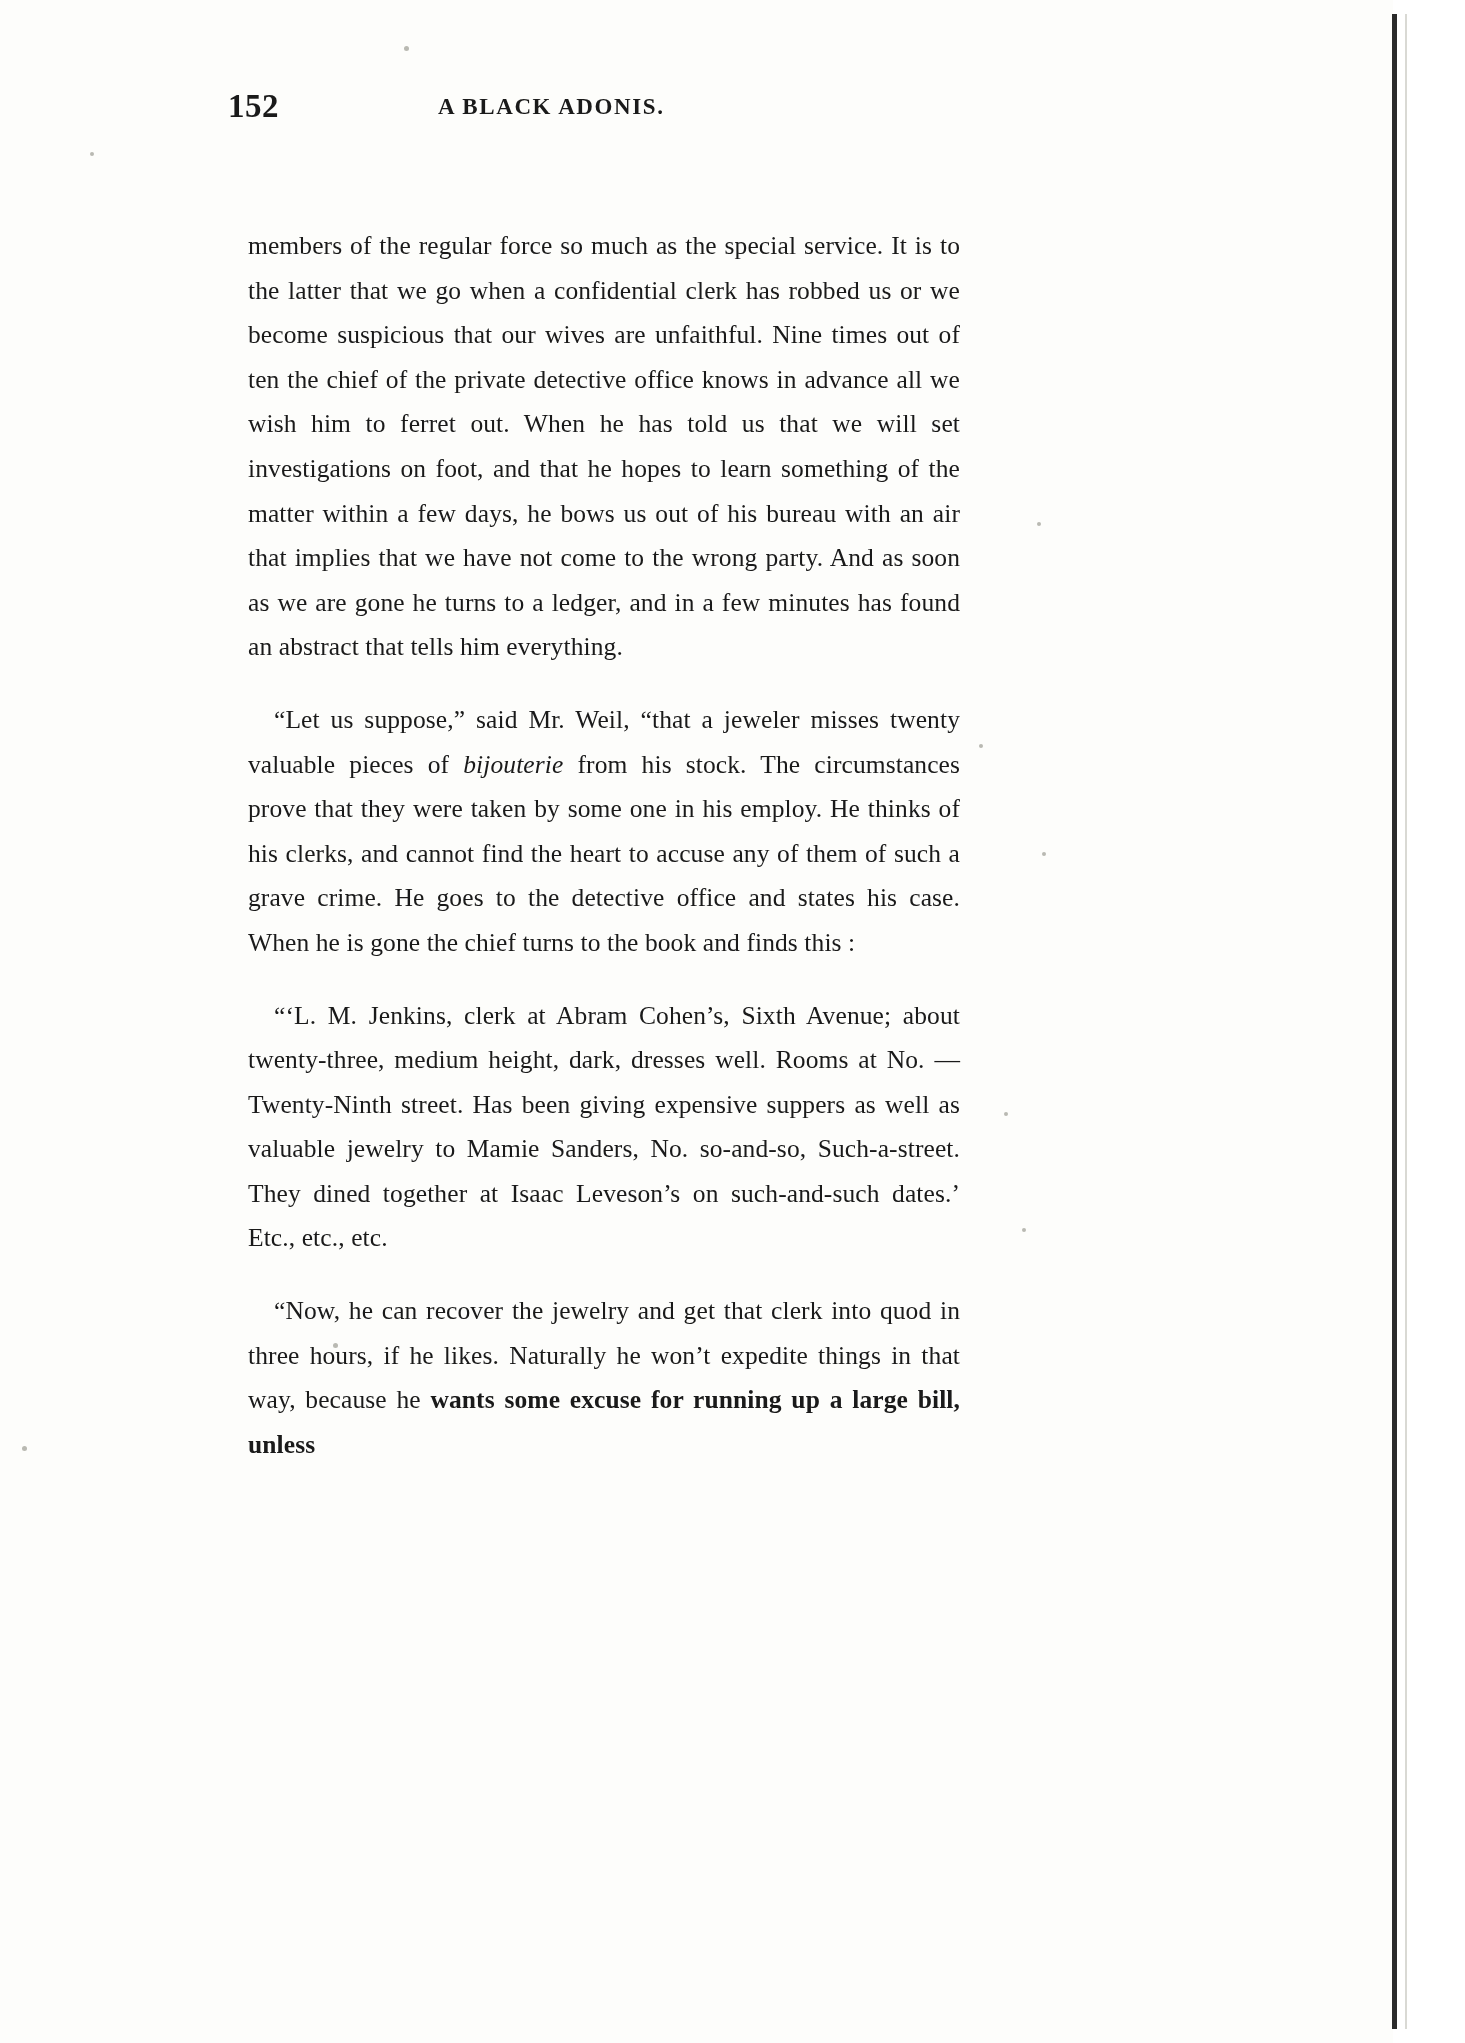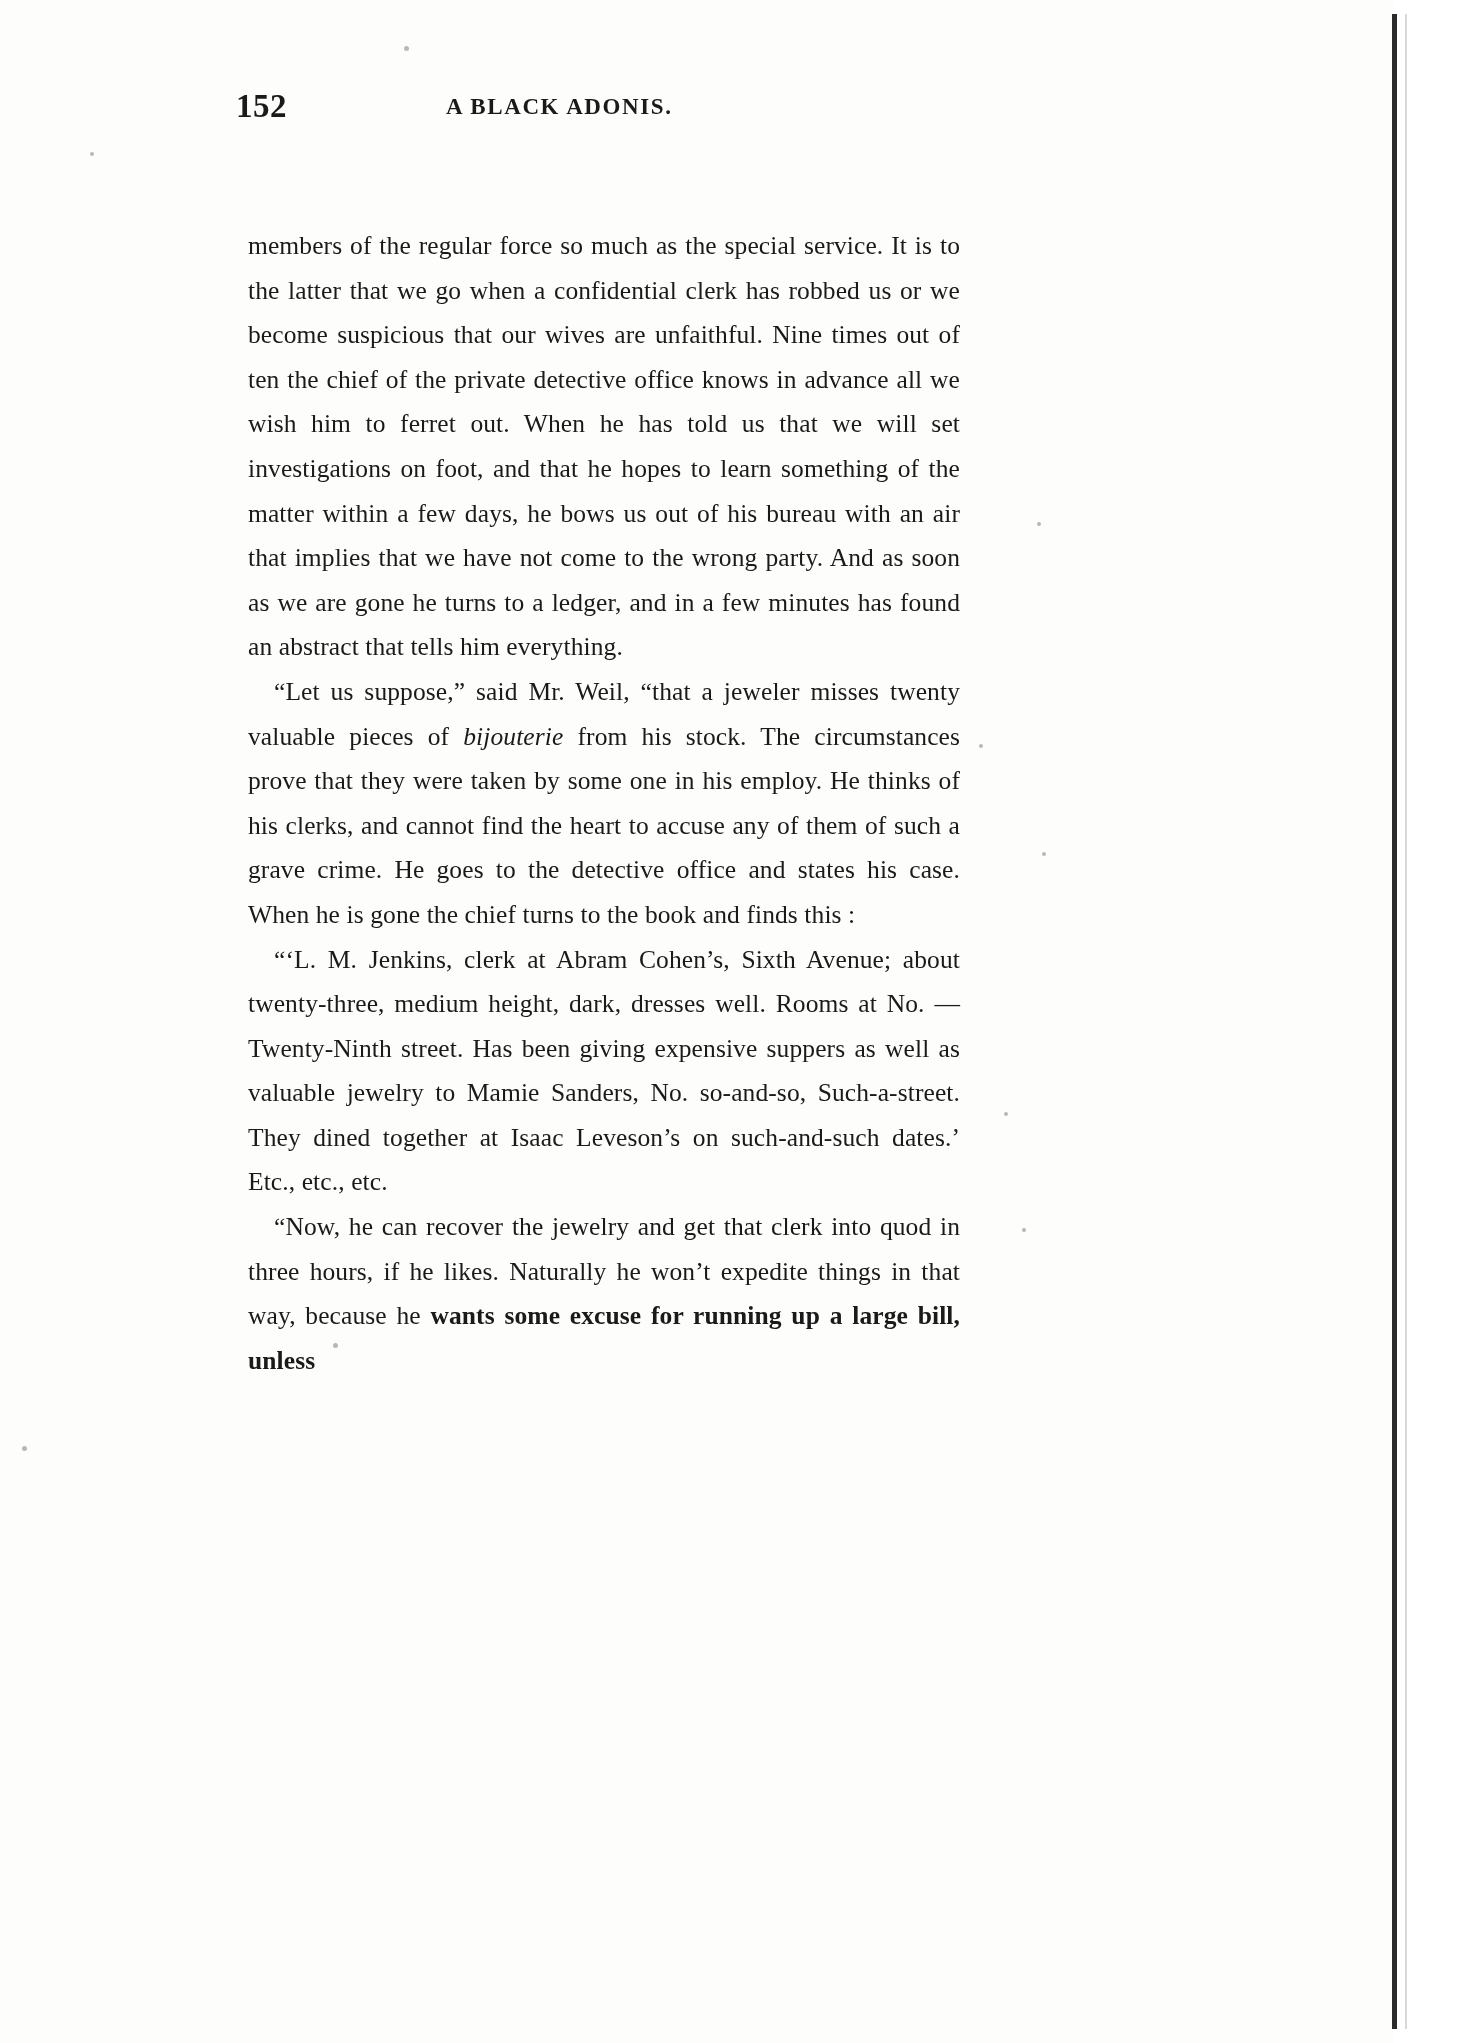--- a/index.html
+++ b/index.html
@@ -41,21 +41,21 @@
     position: absolute;
     top: 14px;
     right: 58px;
     width: 2px;
     height: 2015px;
     background: #d9d9d4;
   }
   .header {
     position: absolute;
     top: 88px;
-    left: 236px;
+    left: 228px;
     width: 740px;
     height: 44px;
   }
   .folio {
     position: absolute;
     left: 0;
     top: 0;
     font-size: 33px;
     font-weight: bold;
     letter-spacing: 0.5px;
@@ -82,20 +82,21 @@
     text-align: justify;
     text-justify: inter-word;
     letter-spacing: 0.1px;
   }
   .body-text p {
     margin: 0;
     text-indent: 0;
   }
   .body-text p.indent {
     text-indent: 26px;
+    margin-top: 28px;
   }
   .body-text em {
     font-style: italic;
   }
   .body-text .bold-line {
     font-weight: bold;
   }
   
   .speck {
     position: absolute;

